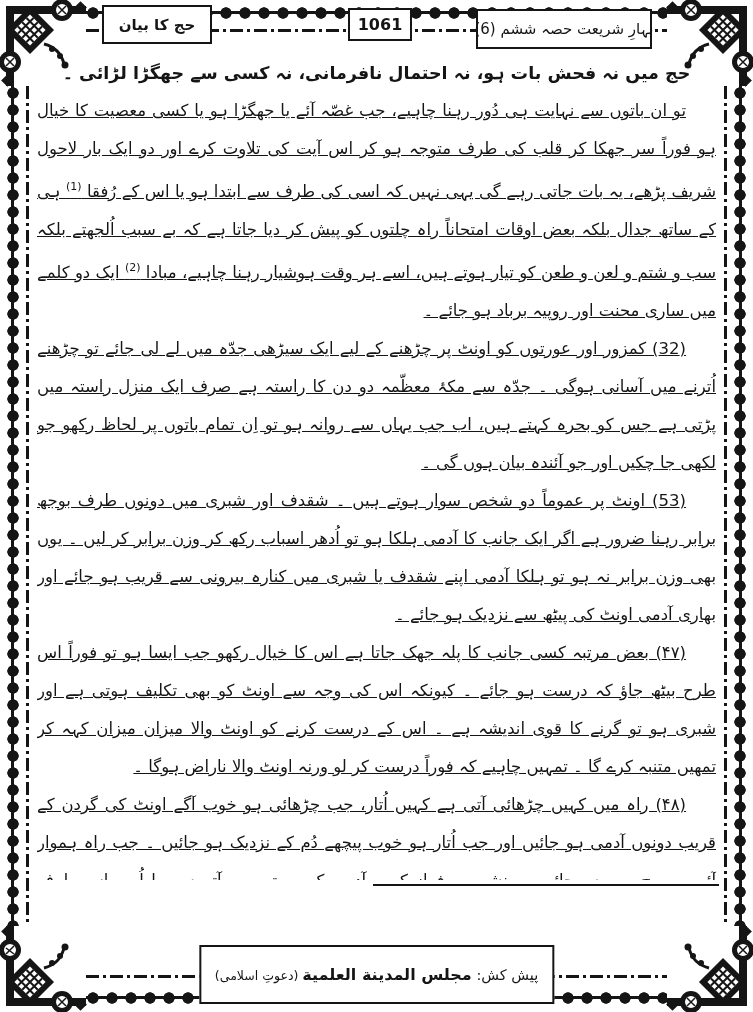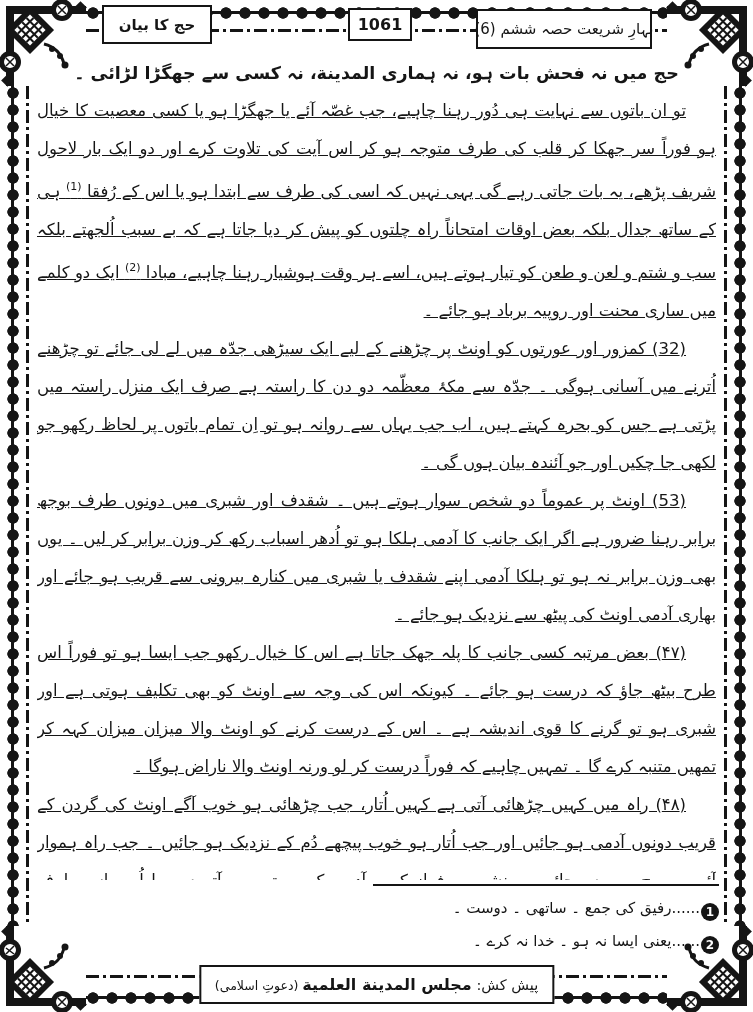--- a/index.html
+++ b/index.html
@@ -71,21 +71,21 @@
   .fn-line { text-align:right; font-size:15px; line-height:33px; white-space:nowrap; }
   .fn-circle {
     display:inline-block; width:18px; height:18px; border-radius:50%;
     background:#151515; color:#fff; font-size:12px; font-weight:bold;
     text-align:center; line-height:18px; vertical-align:-3px; margin-left:1px;
   }
   .fn-dots { letter-spacing:1.5px; }
   
   .footer-box {
     position:absolute; bottom:8px; left:50%; transform:translateX(-50%);
-    background:#fff; border:2px solid #151515; padding:8px 14px;
+    background:#fff; border:2px solid #151515; padding:18px 14px;
     font-size:14.5px; white-space:nowrap; direction:rtl; z-index:3;
   }
   .footer-bold { font-weight:bold; font-size:16px; }
   .footer-small { font-size:12.5px; }
 </style>
 </head>
 <body>
 
 <div class="beads-h beads-top"></div>
 <div class="dash-h dash-top"></div>
@@ -194,33 +194,29 @@
   <span>بہارِ شریعت حصہ ششم (6)</span>
 </div>
 <div class="hdr-box hdr-center-box" dir="ltr">
   <span>1061</span>
 </div>
 <div class="hdr-box hdr-left-box">
   <span>حج کا بیان</span>
 </div>
 
 <div class="main-text">
-  <div class="heading">حج میں نہ فحش بات ہو، نہ ہماری المدينة، نہ کسی سے جھگڑا لڑائی ۔</div>
+  <div class="heading">حج میں نہ فحش بات ہو، نہ احتمال نافرمانی، نہ کسی سے جھگڑا لڑائی ۔</div>
   <div id="paragraphs">
       <div class="para">تو ان باتوں سے نہایت ہی دُور رہنا چاہیے، جب غصّہ آئے یا جھگڑا ہو یا کسی معصیت کا خیال ہو فوراً سر جھکا کر قلب کی طرف متوجہ ہو کر اس آیت کی تلاوت کرے اور دو ایک بار لاحول شریف پڑھے، یہ بات جاتی رہے گی یہی نہیں کہ اسی کی طرف سے ابتدا ہو یا اس کے رُفقا <sup>(1)</sup> ہی کے ساتھ جدال بلکہ بعض اوقات امتحاناً راہ چلتوں کو پیش کر دیا جاتا ہے کہ بے سبب اُلجھتے بلکہ سب و شتم و لعن و طعن کو تیار ہوتے ہیں، اسے ہر وقت ہوشیار رہنا چاہیے، مبادا <sup>(2)</sup> ایک دو کلمے میں ساری محنت اور روپیہ برباد ہو جائے ۔</div>
       <div class="para">(32) کمزور اور عورتوں کو اونٹ پر چڑھنے کے لیے ایک سیڑھی جدّہ میں لے لی جائے تو چڑھنے اُترنے میں آسانی ہوگی ۔ جدّہ سے مکۂ معظّمہ دو دن کا راستہ ہے صرف ایک منزل راستہ میں پڑتی ہے جس کو بحرہ کہتے ہیں، اب جب یہاں سے روانہ ہو تو اِن تمام باتوں پر لحاظ رکھو جو لکھی جا چکیں اور جو آئندہ بیان ہوں گی ۔</div>
       <div class="para">(53) اونٹ پر عموماً دو شخص سوار ہوتے ہیں ۔ شقدف اور شبری میں دونوں طرف بوجھ برابر رہنا ضرور ہے اگر ایک جانب کا آدمی ہلکا ہو تو اُدھر اسباب رکھ کر وزن برابر کر لیں ۔ یوں بھی وزن برابر نہ ہو تو ہلکا آدمی اپنے شقدف یا شبری میں کنارہ بیرونی سے قریب ہو جائے اور بھاری آدمی اونٹ کی پیٹھ سے نزدیک ہو جائے ۔</div>
       <div class="para">(۴۷) بعض مرتبہ کسی جانب کا پلہ جھک جاتا ہے اس کا خیال رکھو جب ایسا ہو تو فوراً اس طرح بیٹھ جاؤ کہ درست ہو جائے ۔ کیونکہ اس کی وجہ سے اونٹ کو بھی تکلیف ہوتی ہے اور شبری ہو تو گرنے کا قوی اندیشہ ہے ۔ اس کے درست کرنے کو اونٹ والا میزان میزان کہہ کر تمھیں متنبہ کرے گا ۔ تمہیں چاہیے کہ فوراً درست کر لو ورنہ اونٹ والا ناراض ہوگا ۔</div>
       <div class="para">(۴۸) راہ میں کہیں چڑھائی آتی ہے کہیں اُتار، جب چڑھائی ہو خوب آگے اونٹ کی گردن کے قریب دونوں آدمی ہو جائیں اور جب اُتار ہو خوب پیچھے دُم کے نزدیک ہو جائیں ۔ جب راہ ہموار آئے پھر بیچ میں ہو جائیں یہ نشیب و فراز کبھی آدمی کے سوتے میں آتے ہیں یا اُسے اس طرف التفات نہیں ہوتا، اس وقت جمال جگاتا اور متنبہ کرتا ہے اوّل اوّل یا گڈَّام یا گڈَّام کہے تو آگے کو سرک کر بیٹھ جاؤ اور اگر وراء وراء کہے تو پیچھے ہٹ جاؤ، اور بعض بدو ایک آدھ لفظ ہندی سیکھے ہوئے فیٹو فیٹو کہتے ہیں یعنی پیچھے پیچھے اور کبھی غلطی سے آگے کہنا ہوتا ہے اور فیٹو کہتے ہیں ۔ دیکھ کر صحیح بات پر فوراً عمل کیا جائے اور اُس جگانے پر ناراض نہ ہونا چاہیے کہ ایسا نہ ہو تو معاذ اللہ گر جانے کا احتمال ہے ۔</div>
     </div>
 </div>
 
 <div class="footnotes">
   <div class="fn-sep"></div>
-  <div id="fn-list">
-      <div class="fn-line"><span class="fn-circle">1</span><span class="fn-dots">......</span><span>رفیق کی جمع ۔ ساتھی ۔ دوست ۔</span></div>
-      <div class="fn-line"><span class="fn-circle">2</span><span class="fn-dots">......</span><span>یعنی ایسا نہ ہو ۔ خدا نہ کرے ۔</span></div>
-    </div>
 </div>
 
 <div class="footer-box">
   <span>پیش کش: </span><span class="footer-bold">مجلس المدينة العلمية</span><span class="footer-small"> (دعوتِ اسلامی)</span>
 </div>
 
 </body></html>

